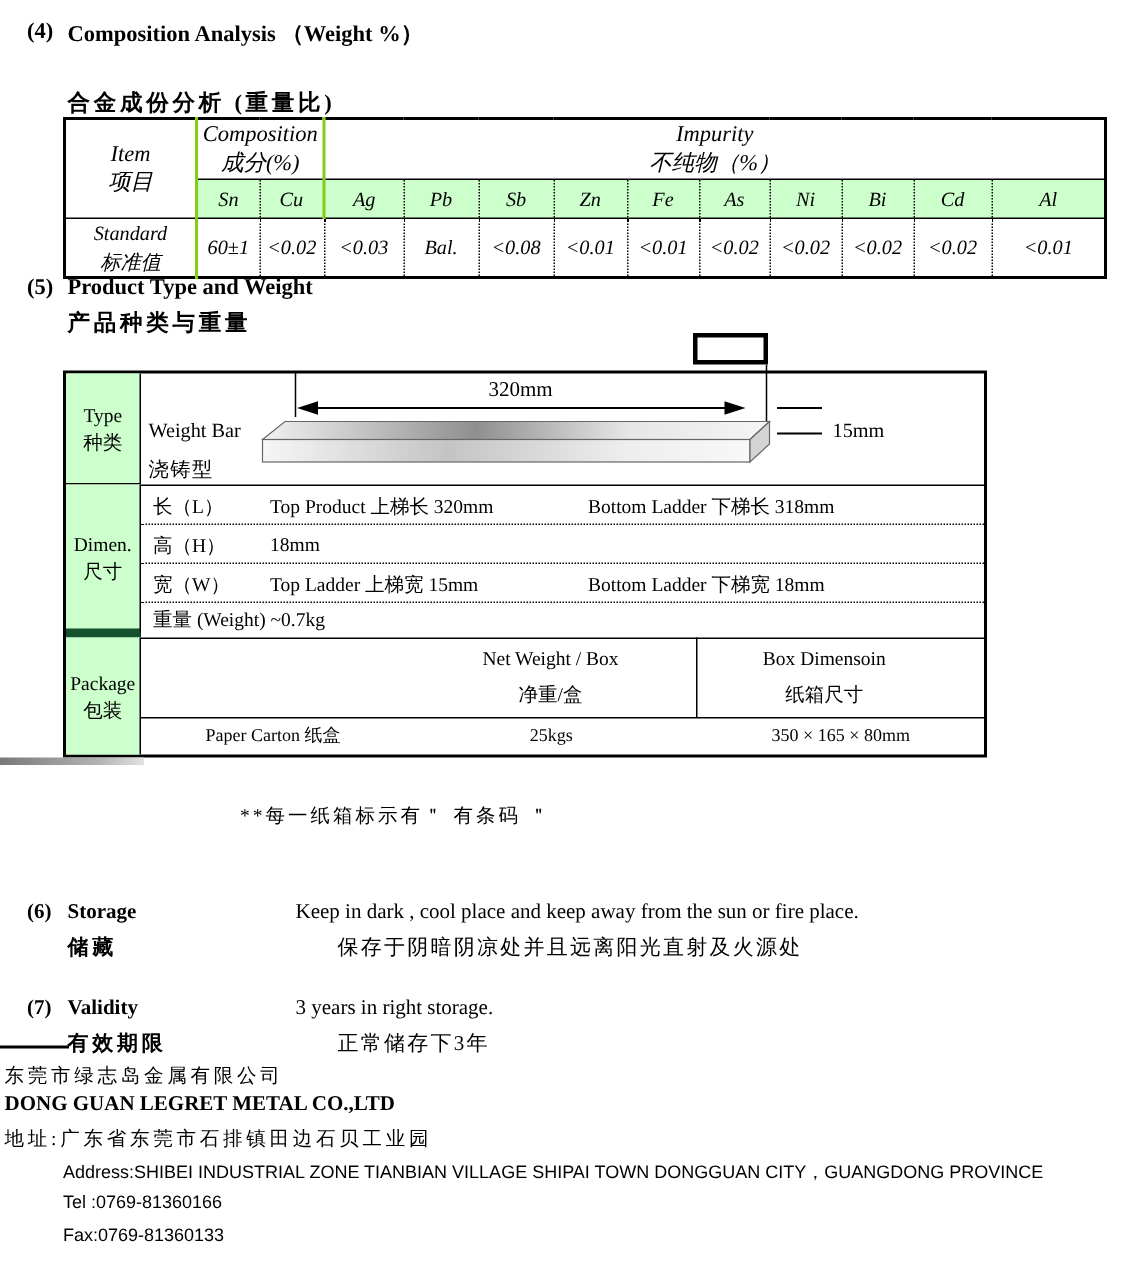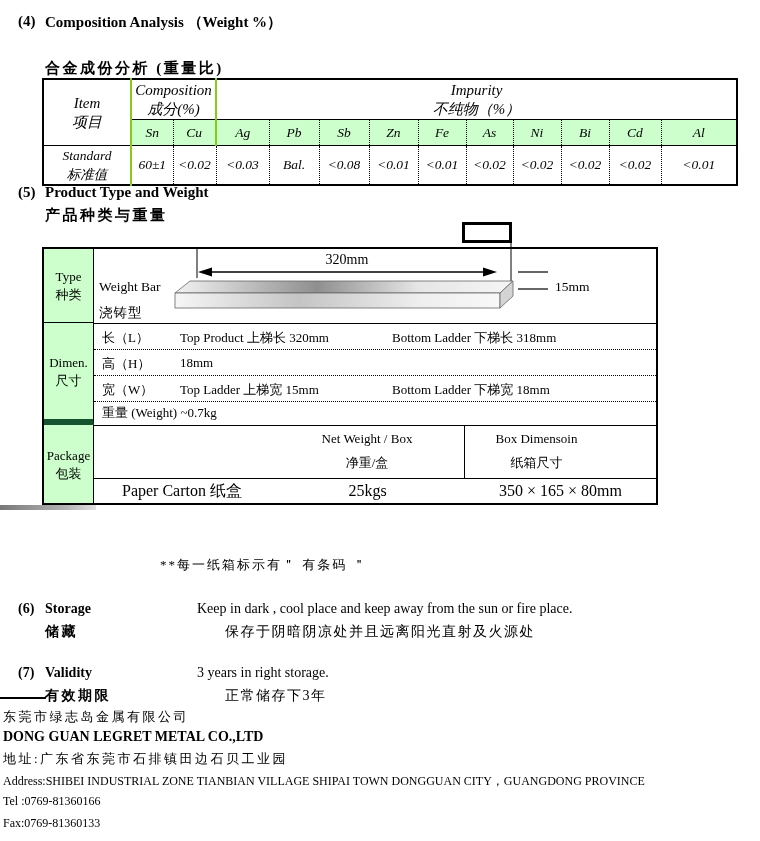--- a/index.html
+++ b/index.html
@@ -35,37 +35,37 @@
             border-right:1px solid #000; display:flex; flex-direction:column;
             align-items:center; justify-content:center; gap:3px; box-sizing:border-box;
             font-size:13px; line-height:15px; }
   .hline { position:absolute; height:0; border-top:1px solid #000; }
   .dotline { position:absolute; height:0; border-top:1px dotted #000; }
   .dim-lab { position:absolute; font-size:13px; }
   .pkg-cell { position:absolute; top:176px; height:53px; box-sizing:border-box;
               display:flex; flex-direction:column; align-items:center;
               justify-content:space-evenly; text-align:center; font-size:13px; }
   .pkg-val { position:absolute; top:229px; height:27px; line-height:25px;
-             text-align:center; font-size:16px; }
+             text-align:center; font-size:12px; }
 
   #end-view { position:absolute; left:462px; top:222px; width:50px; height:21px;
               box-sizing:border-box; border:3px solid #000; background:#fff; z-index:5; }
   #bar-svg { position:absolute; left:150px; top:215px; z-index:4; pointer-events:none; }
   #shadow-strip { position:absolute; left:0; top:505px; width:96px; height:5px;
                   background:linear-gradient(to right,#787878,#b5b5b5 70%,#e2e2e2); }
 
   .note-text { font-size:13px; letter-spacing:2px; }
   .body-en { font-size:14px; }
   .body-zh { font-size:14px; letter-spacing:1.5px;margin-left:28px; }
 
   #footer-rule { position:absolute; left:0; top:697px; width:46px; height:0;
                  border-top:2px solid #000; }
   .ftr-zh { font-size:13px; letter-spacing:2.5px; }
   .ftr-en-b { font-size:14px; font-weight:bold; }
-  .ftr-mono { font-family:Liberation Serif, serif; font-size:12px; }
+  .ftr-mono { font-family:Liberation Sans, sans-serif; font-size:12px;margin-left:39px; }
 </style>
 </head>
 <body>
 
 <div class="abs sec-num" style="left:18px; top:13px;">(4)</div>
 <div class="abs sec-title" style="left:45px; top:13px;">Composition Analysis （Weight %）</div>
 <div class="abs sec-sub" style="left:45px; top:35px;margin-top:24px;">合金成份分析 (重量比)</div>
 
 <table id="t1">
   <colgroup>
@@ -172,21 +172,21 @@
   <div class="dim-lab" style="left:58px;  top:132px;">宽（W）</div>
   <div class="dim-lab" style="left:136px; top:132px;">Top Ladder 上梯宽 15mm</div>
   <div class="dim-lab" style="left:348px; top:132px;">Bottom Ladder 下梯宽 18mm</div>
 
   <div class="dim-lab" style="left:58px;  top:155px;">重量 (Weight) ~0.7kg</div>
 
   <div class="pkg-cell" style="left:226px; width:195px; border-right:1px solid #000;">
     <div>Net Weight / Box</div>
     <div>净重/盒</div>
   </div>
-  <div class="pkg-cell" style="left:397px; width:191px;">
+  <div class="pkg-cell" style="left:410px; width:191px;">
     <div>Box Dimensoin</div>
     <div>纸箱尺寸</div>
   </div>
   <div class="hline" style="top:229px; left:50px; right:0;"></div>
 
   <div class="pkg-val" style="left:50px;  width:176px;">Paper Carton  纸盒</div>
   <div class="pkg-val" style="left:226px; width:195px;">25kgs</div>
   <div class="pkg-val" style="left:421px; width:191px;">350 × 165 × 80mm</div>
 </div>
 
@@ -220,21 +220,21 @@
 
   <line x1="368" y1="57" x2="398" y2="57" stroke="#000" stroke-width="1.2"></line>
   <line x1="368" y1="74" x2="398" y2="74" stroke="#000" stroke-width="1.2"></line>
   <text x="405" y="76" font-size="13.5" font-family="Liberation Serif, DejaVu Serif, serif">15mm</text>
 </svg>
 
 <div id="end-view"></div>
 
 <div id="shadow-strip"></div>
 
-<div class="abs note-text" style="left:160px; top:556px;text-align:right;">**每一纸箱标示有＂ 有条码 ＂</div>
+<div class="abs note-text" style="left:160px; top:535px;text-align:right;">**每一纸箱标示有＂ 有条码 ＂</div>
 
 <div class="abs sec-num" style="left:18px; top:601px; font-size:14px;">(6)</div>
 <div class="abs sec-title" style="left:45px; top:601px; font-size:14px;">Storage</div>
 <div class="abs sec-sub" style="left:45px; top:623px; font-size:14px;">储藏</div>
 <div class="abs body-en" style="left:197px; top:601px;">Keep in dark , cool place and keep away from the sun or fire place.</div>
 <div class="abs body-zh" style="left:197px; top:623px;">保存于阴暗阴凉处并且远离阳光直射及火源处</div>
 
 <div class="abs sec-num" style="left:18px; top:665px; font-size:14px;">(7)</div>
 <div class="abs sec-title" style="left:45px; top:665px; font-size:14px;">Validity</div>
 <div class="abs sec-sub" style="left:45px; top:687px; font-size:14px;">有效期限</div>

